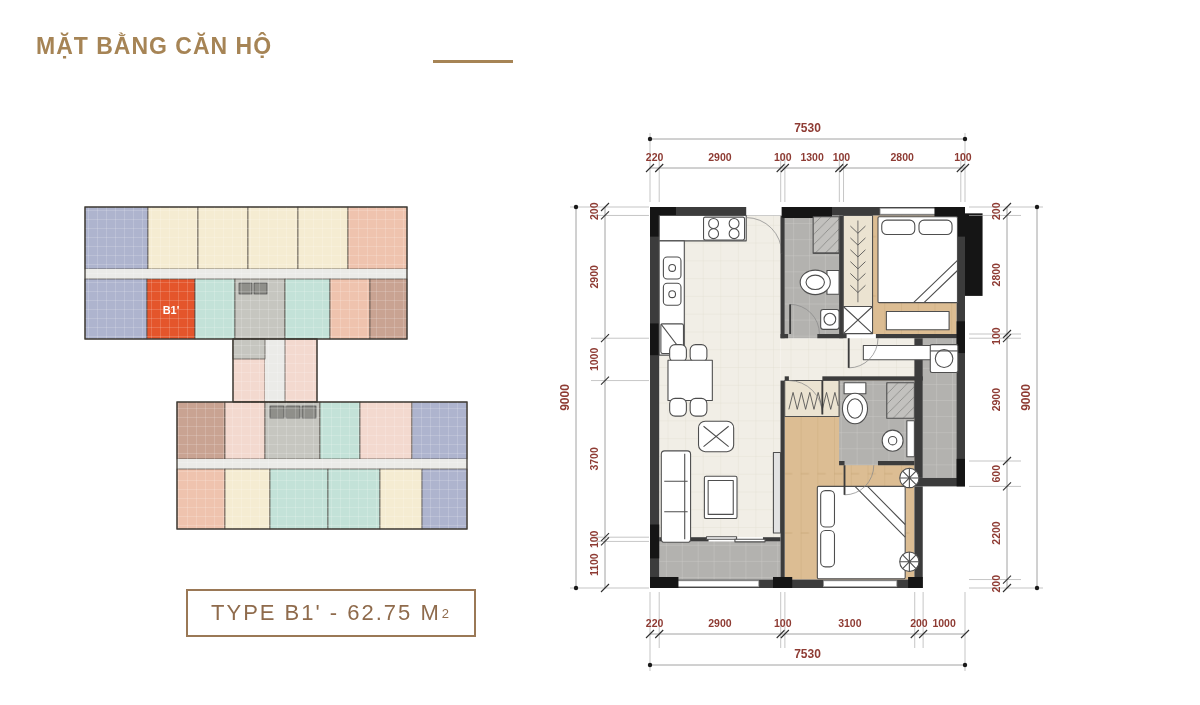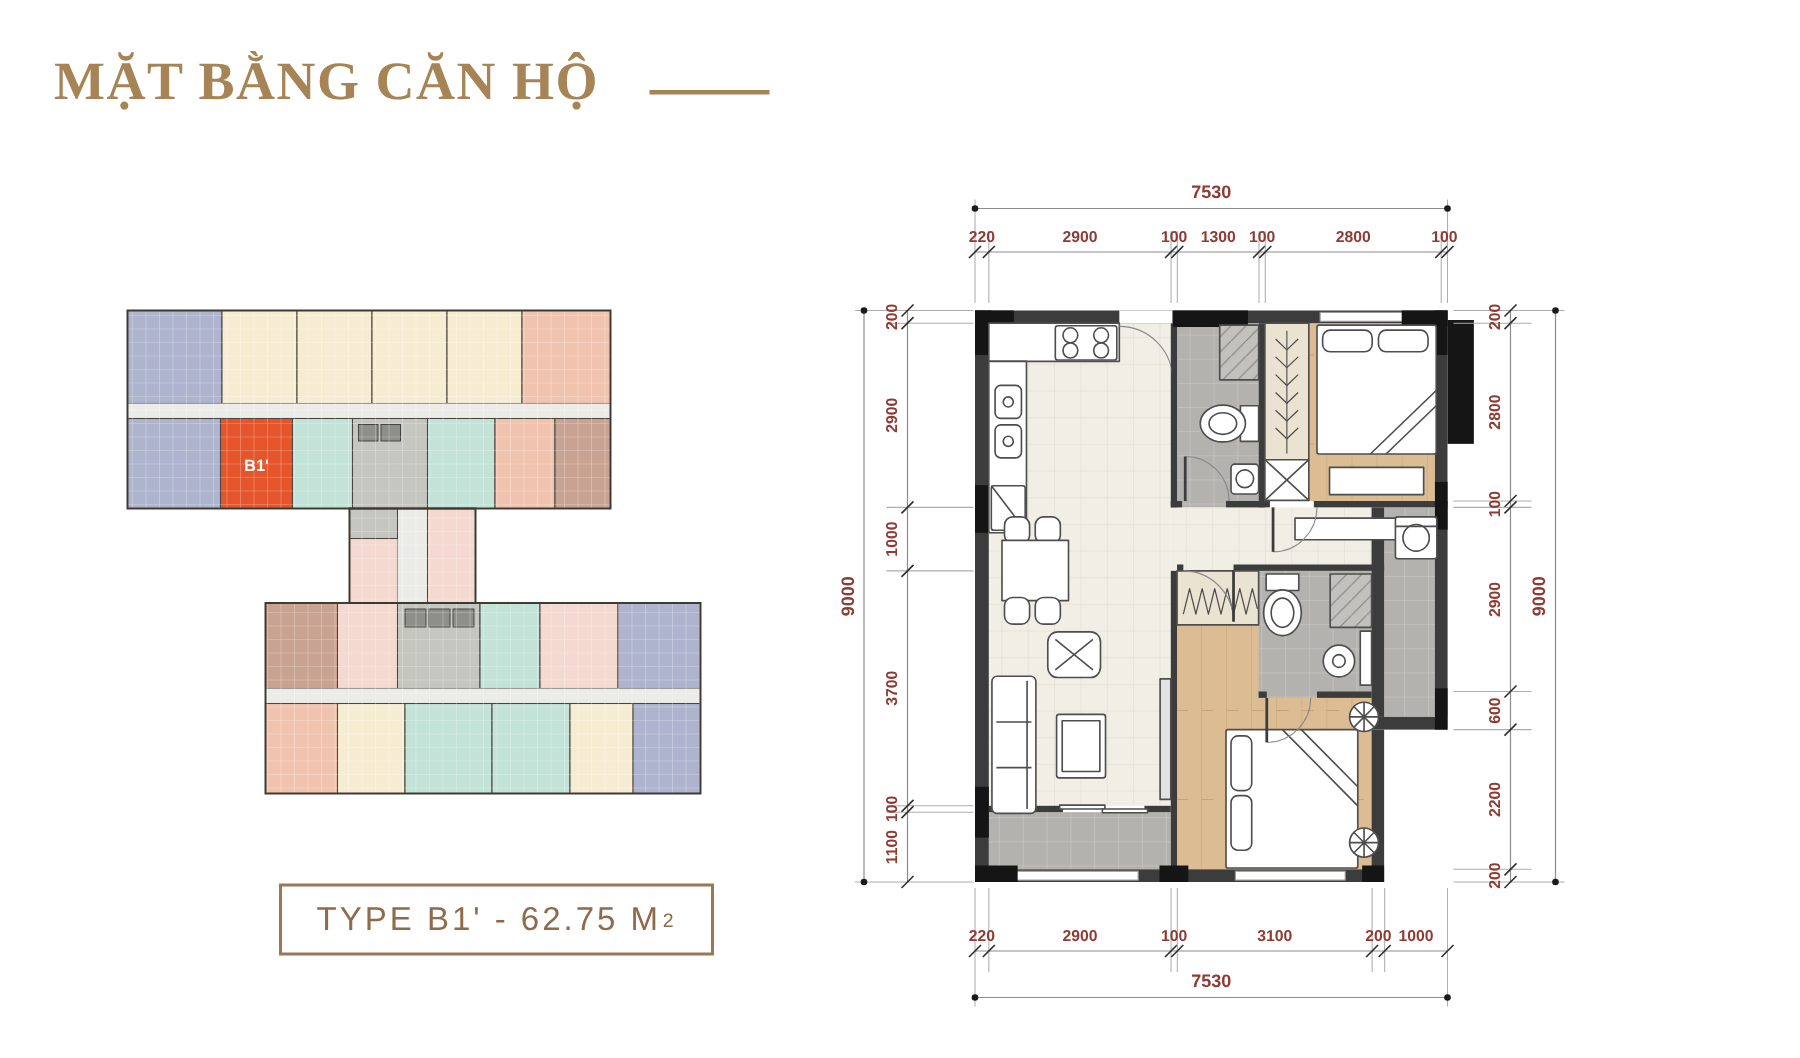--- a/index.html
+++ b/index.html
@@ -1,19 +1,19 @@
 <!DOCTYPE html>
 <html><head>
 <meta charset="utf-8">
 <style>
   html,body{margin:0;padding:0;background:#ffffff;}
   body{width:1200px;height:705px;position:relative;overflow:hidden;
        font-family:"Liberation Sans","DejaVu Sans",sans-serif;}
-  .page-title{position:absolute;left:36px;top:33px;font-size:36px;font-weight:bold;
-       letter-spacing:1px;color:#A68455;font-family:Liberation Serif, serif;}
+  .page-title{position:absolute;left:36px;top:33px;font-size:23px;font-weight:bold;
+       letter-spacing:1px;color:#A68455;}
   .title-line{position:absolute;left:433px;top:60px;width:80px;height:3px;background:#A68455;}
   .keymap-wrap{position:absolute;left:70px;top:192px;width:410px;height:390px;}
   .type-badge{position:absolute;left:186px;top:589px;width:286px;height:44px;
        border:2px solid #9a7856;display:flex;align-items:center;justify-content:center;
        color:#8F6B4C;font-size:22px;letter-spacing:2px;text-align:right;}
   .type-badge sup{font-size:13px;margin-left:1px;}
   .plan-wrap{position:absolute;left:555px;top:110px;width:500px;height:580px;}
   svg text{font-family:"Liberation Sans","DejaVu Sans",sans-serif;}
 </style>
 </head>

